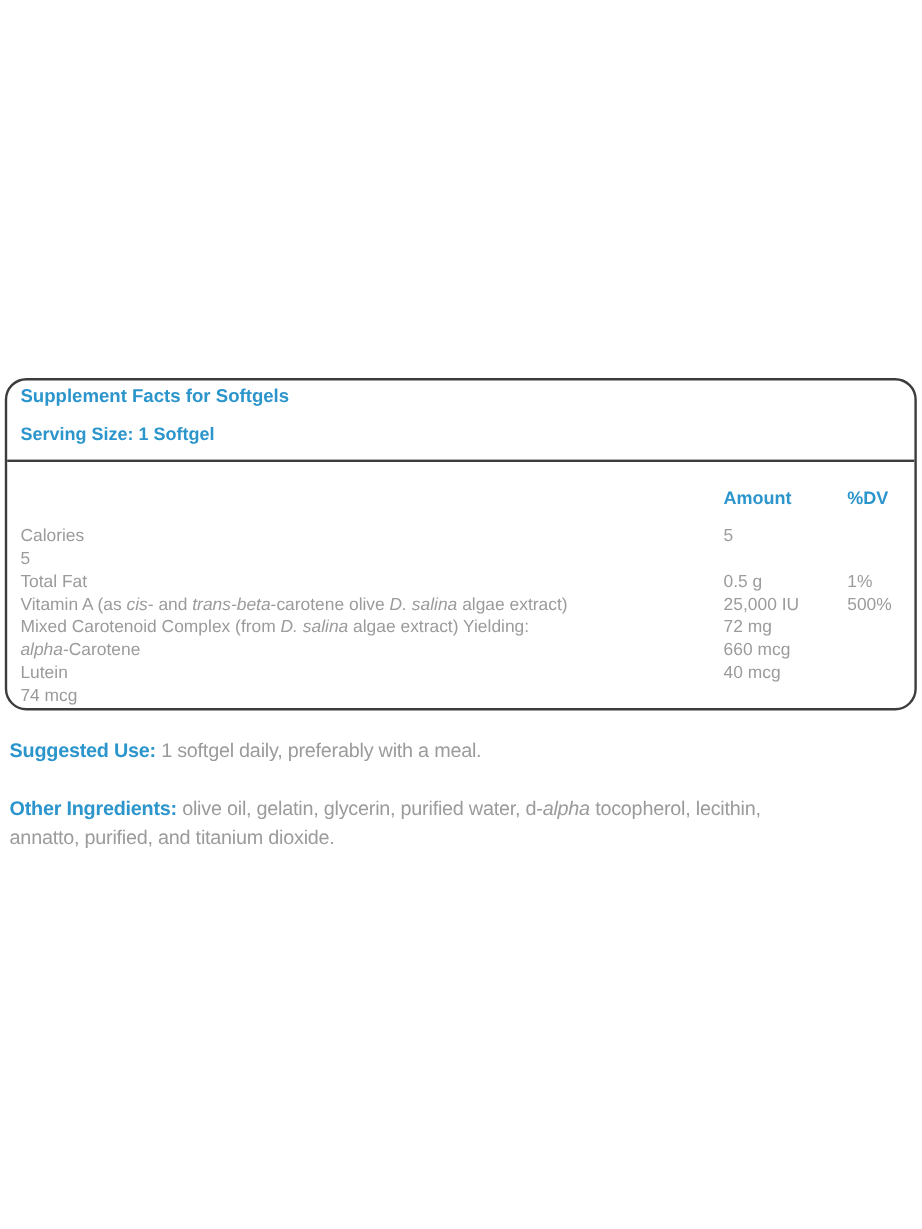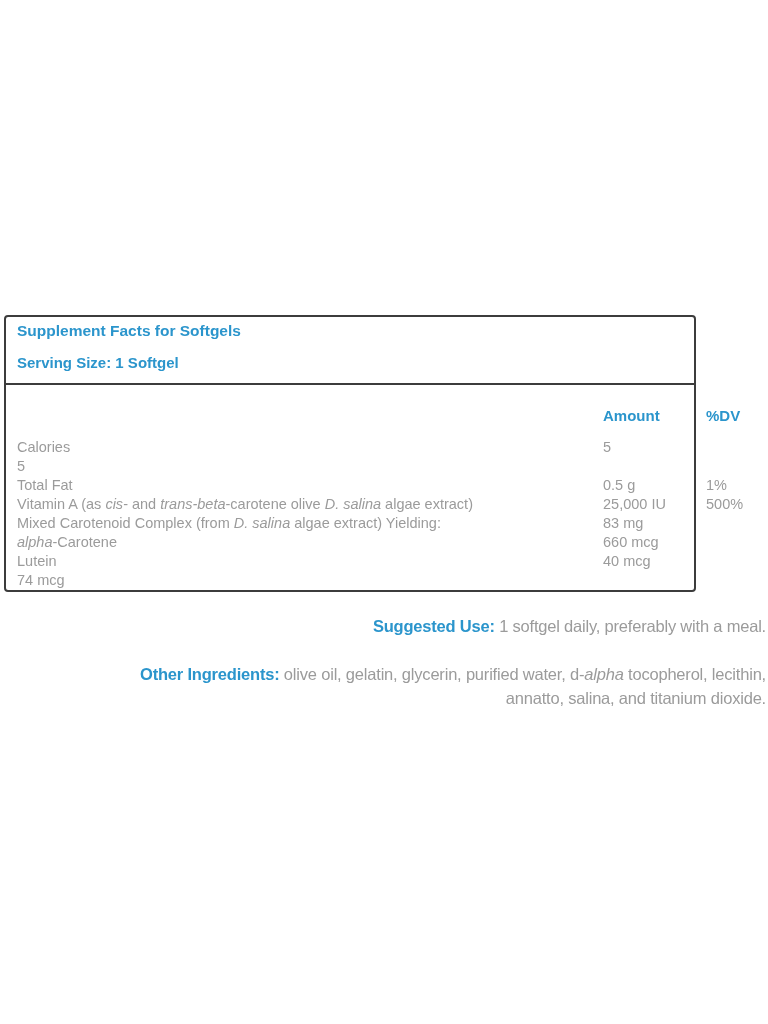--- a/index.html
+++ b/index.html
@@ -12,23 +12,23 @@
   html,body{ margin:0; padding:0; }
   body{
     width:768px; height:1024px;
     background:var(--bg);
     font-family:"Liberation Sans", sans-serif;
     position:relative;
     overflow:hidden;
   }
   .facts-box{
     position:absolute;
-    left:4px; top:315px; width:692px;
+    left:4px; top:315px; width:760px;
     border:2px solid var(--border);
-    border-radius:4px;
+    border-radius:18px;
     background:var(--bg);
   }
   .facts-header{
     padding:5px 11px 12px 11px;
     border-bottom:2px solid var(--border);
   }
   .facts-title{
     color:var(--accent);
     font-weight:bold;
     font-size:15.5px;
@@ -70,21 +70,20 @@
   .cell i{ font-style:italic; }
   .section{
     position:absolute;
     left:8px;
     width:758px;
     margin:0;
     font-size:16.5px;
     letter-spacing:-0.2px;
     line-height:24px;
     color:var(--gray);
-    text-align:right;
   }
   .section .head{
     color:var(--accent);
     font-weight:bold;
   }
   .suggested-use{ top:614px; }
   .other-ingredients{ top:662px; }
 </style>
 </head>
 <body>
@@ -119,21 +118,21 @@
   </div>
 
   <div class="facts-row data-row">
     <div class="cell label"><span>Vitamin A (as </span><i>cis</i><span>- and </span><i>trans-beta</i><span>-carotene olive </span><i>D. salina</i><span> algae extract)</span></div>
     <div class="cell amount">25,000 IU</div>
     <div class="cell dv">500%</div>
   </div>
 
   <div class="facts-row data-row">
     <div class="cell label"><span>Mixed Carotenoid Complex (from </span><i>D. salina</i><span> algae extract) Yielding:</span></div>
-    <div class="cell amount">83 mg</div>
+    <div class="cell amount">72 mg</div>
     <div class="cell dv"></div>
   </div>
 
 
   <div class="facts-row data-row">
     <div class="cell label"><i>alpha</i><span>-Carotene</span></div>
     <div class="cell amount">660 mcg</div>
     <div class="cell dv"></div>
   </div>
 
@@ -149,14 +148,14 @@
   </div>
 </div>
   </div>
 </section>
 
 <p class="section suggested-use">
   <span class="head">Suggested Use:</span><span><span> 1 softgel daily, preferably with a meal.</span></span>
 </p>
 
 <p class="section other-ingredients">
-  <span class="head">Other Ingredients:</span><span><span> olive oil, gelatin, glycerin, purified water, d-</span><i>alpha</i><span> tocopherol, lecithin,</span><br><span>annatto, salina, and titanium dioxide.</span></span>
+  <span class="head">Other Ingredients:</span><span><span> olive oil, gelatin, glycerin, purified water, d-</span><i>alpha</i><span> tocopherol, lecithin,</span><br><span>annatto, purified, and titanium dioxide.</span></span>
 </p>
 
 </body></html>

